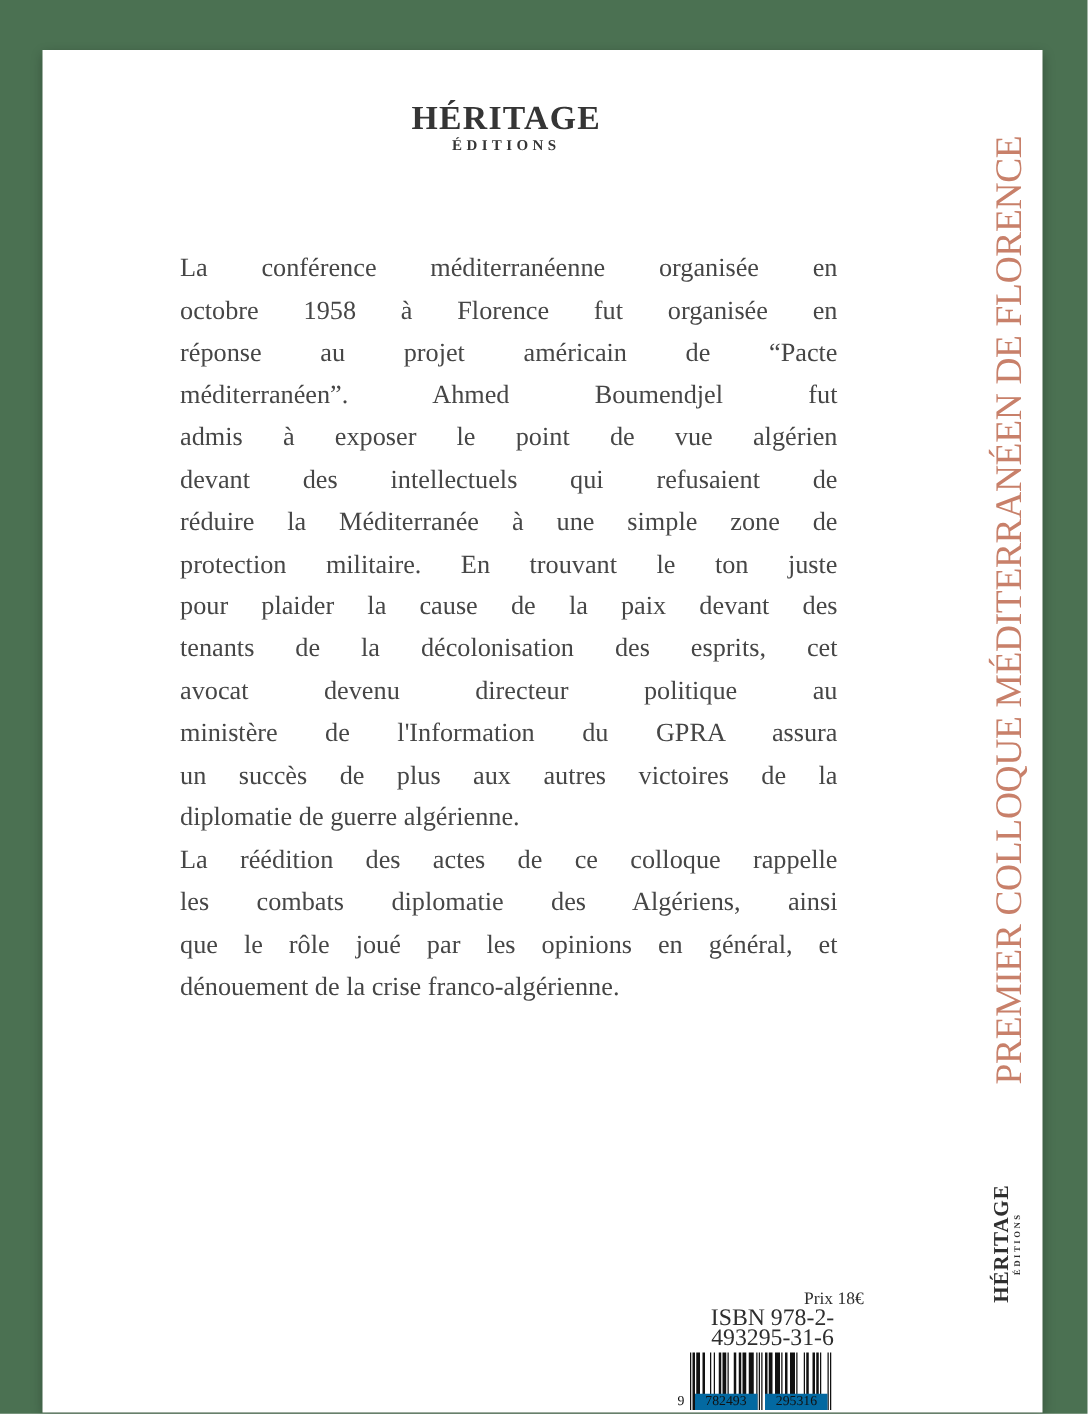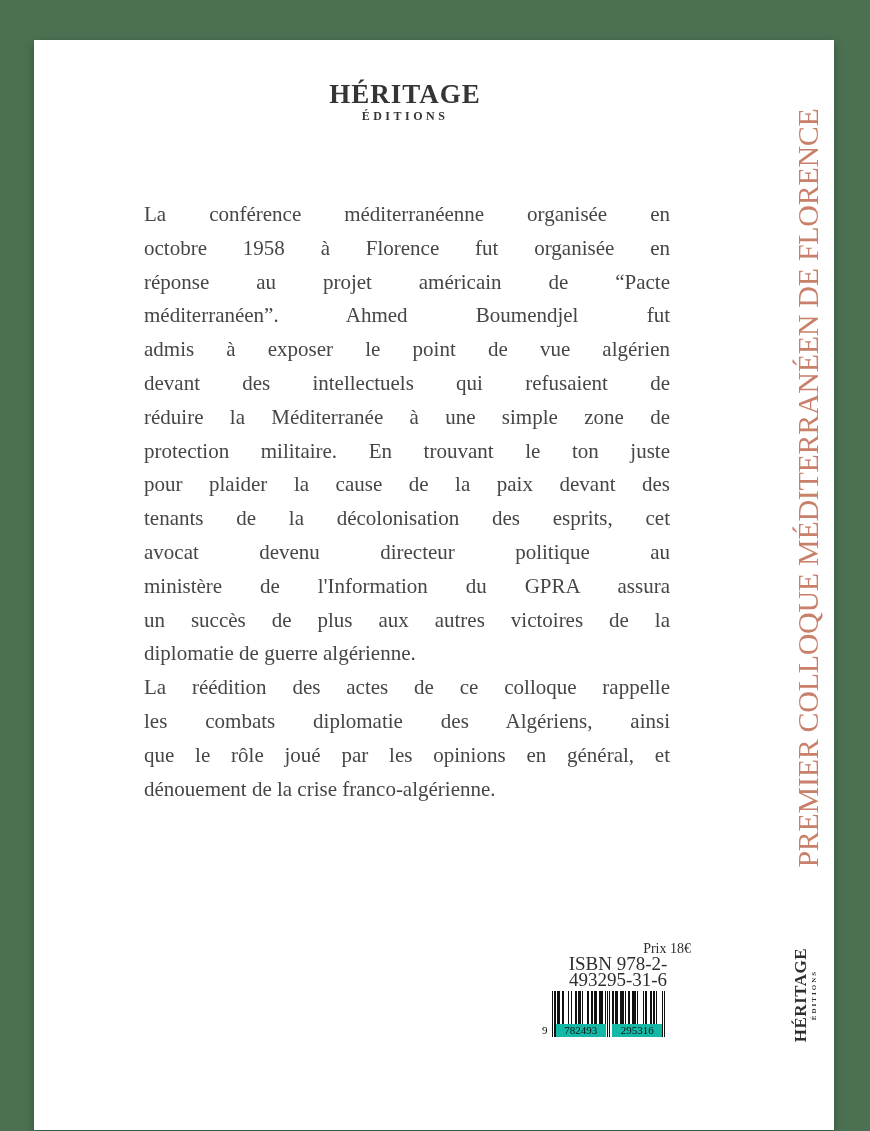--- a/index.html
+++ b/index.html
@@ -67,36 +67,36 @@
     color: #c8806a;
     font-size: 30px;
     letter-spacing: -0.3px;
     line-height: 40px;
     white-space: nowrap;
   }
 
   
   .footer {
     position: absolute;
-    left: 511px; top: 901px; width: 146px;
+    left: 511px; top: 992px; width: 146px;
     color: #2e2e2e;
   }
   .price { text-align: right; font-size: 14px; line-height: 15px; }
   .isbn  { text-align: center; font-size: 19px; line-height: 16px; }
   .barcode {
     position: relative;
     margin: 3px 0 0 7px;
     width: 114px; height: 46px;
   }
   .bars { display: flex; height: 46px; }
   .bars span { flex: none; height: 100%; }
   .digit-strip {
     position: absolute;
     bottom: 0; height: 13px;
-    background: #14b8a6;
+    background: #0369a1;
     font-size: 11px;
     line-height: 13px;
     text-align: center;
     color: #111;
   }
   .strip-left  { left: 3.6px; width: 50.4px; }
   .strip-right { left: 60px;  width: 50.4px; }
   .lead-digit {
     position: absolute;
     left: -10px; bottom: 0;

